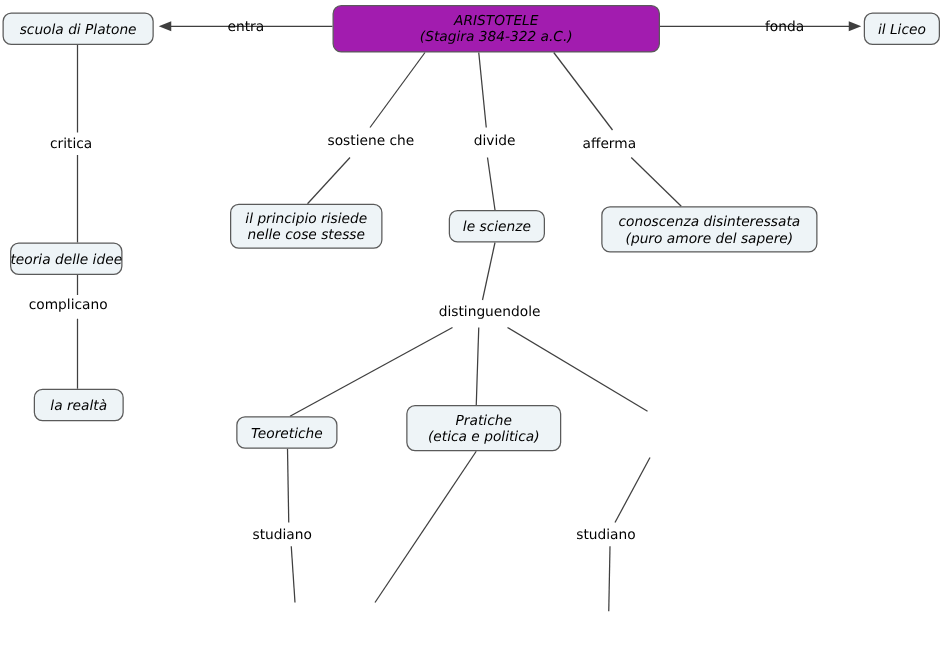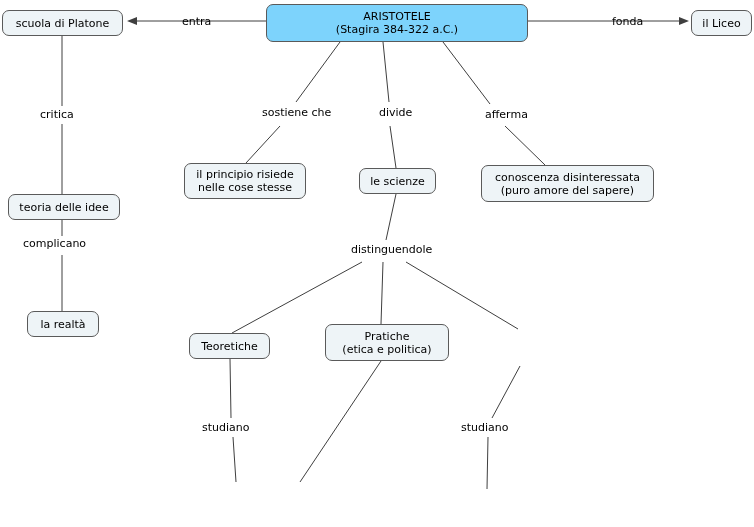--- a/index.html
+++ b/index.html
@@ -32,23 +32,24 @@
     background: #eef4f7;
     color: #000000;
     font-size: 11px;
     line-height: 13px;
     text-align: center;
     display: flex;
     align-items: center;
     justify-content: center;
     white-space: pre;
     padding: 2px 6px;
+    font-style: italic;
   }
   .node.root {
-    background: #7dd3fc;
+    background: #a21caf;
   }
   .edge-label {
     position: absolute;
     font-size: 11px;
     line-height: 13px;
     color: #000000;
     white-space: pre;
     text-align: right;
     background: transparent;
   }
@@ -95,21 +96,21 @@
     </g>
   </svg>
 
   <div class="node root" style="left:266px; top:4px; width:262px; height:38px;">ARISTOTELE
 (Stagira 384-322 a.C.)</div>
 
   <div class="node" style="left:2px; top:10px; width:121px; height:26px;">scuola di Platone</div>
 
   <div class="node" style="left:691px; top:10px; width:61px; height:26px;">il Liceo</div>
 
-  <div class="node" style="left:8px; top:194px; width:112px; height:26px;">teoria delle idee</div>
+  <div class="node" style="left:8px; top:194px; width:90px; height:26px;">teoria delle idee</div>
 
   <div class="node" style="left:27px; top:311px; width:72px; height:26px;">la realtà</div>
 
   <div class="node" style="left:184px; top:163px; width:122px; height:36px;">il principio risiede
 nelle cose stesse</div>
 
   <div class="node" style="left:359px; top:168px; width:77px; height:26px;">le scienze</div>
 
   <div class="node" style="left:481px; top:165px; width:173px; height:37px;">conoscenza disinteressata
 (puro amore del sapere)</div>
@@ -127,21 +128,21 @@
   <div class="edge-label" style="left:612px; top:15px;">fonda</div>
 
   <div class="edge-label" style="left:40px; top:108px;">critica</div>
 
   <div class="edge-label" style="left:23px; top:237px;">complicano</div>
 
   <div class="edge-label" style="left:262px; top:106px;">sostiene che</div>
 
   <div class="edge-label" style="left:379px; top:106px;">divide</div>
 
-  <div class="edge-label" style="left:466px; top:108px;margin-left:19px;">afferma</div>
+  <div class="edge-label" style="left:466px; top:108px;">afferma</div>
 
   <div class="edge-label" style="left:351px; top:243px;">distinguendole</div>
 
   <div class="edge-label" style="left:202px; top:421px;">studiano</div>
 
   <div class="edge-label" style="left:461px; top:421px;">studiano</div>
 
 </div>
 
 </body></html>

